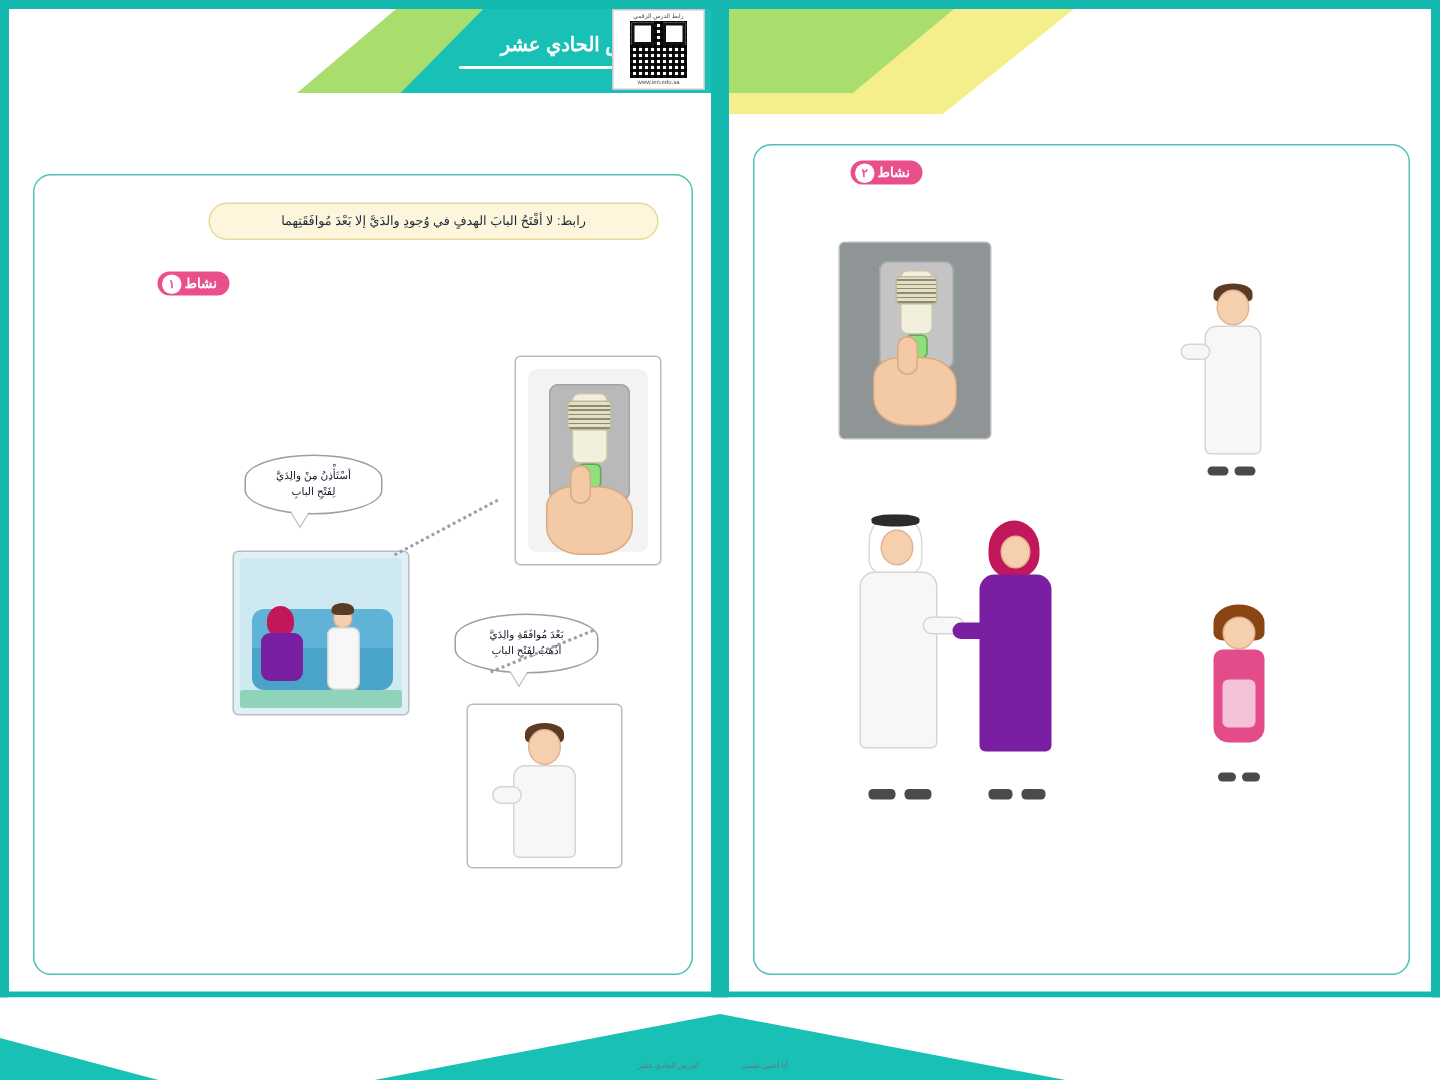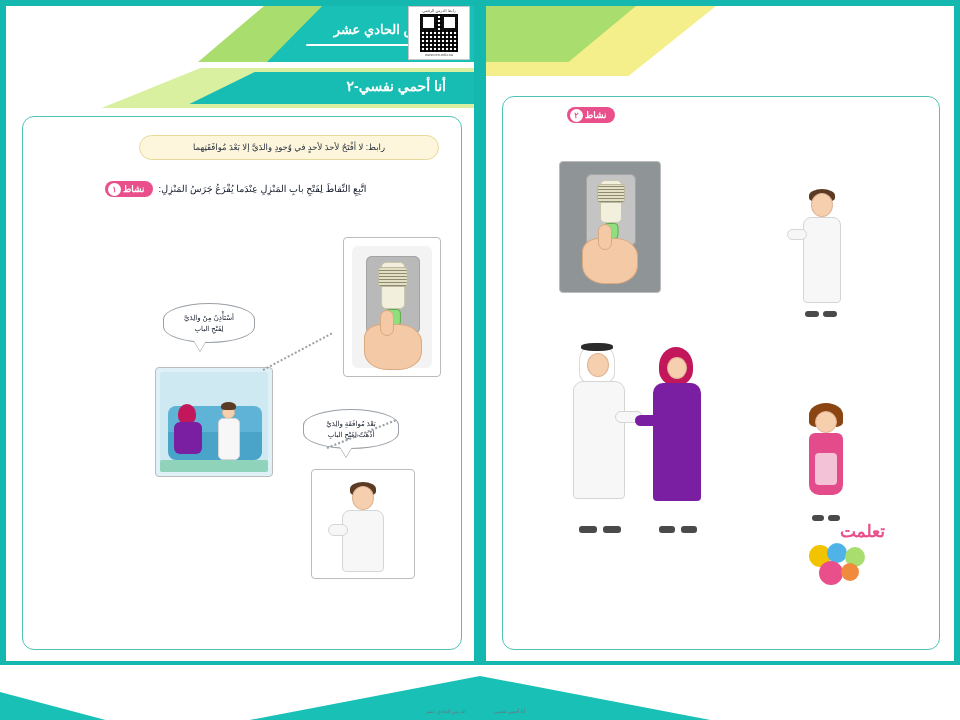--- a/index.html
+++ b/index.html
@@ -432,39 +432,33 @@
     <div class="hdr-deco-2"></div>
     <div class="lesson-title">الدرس الحادي عشر</div>
     <div class="lesson-underline"></div>
 
     <div class="qr-box">
       <div class="qr-caption">رابط الدرس الرقمي</div>
       <div class="qr-code"></div>
       <div class="qr-caption" style="margin-top:1px;">www.ien.edu.sa</div>
     </div>
 
-    <div class="unit-banner-wrap">
-      <div class="unit-banner-bg1"></div>
-      <div class="unit-banner-bg2"></div>
-      <div class="unit-title">أنا أحمي نفسي-٢</div>
-    </div>
 
     <div class="content-card">
 
       <div class="goal-box">
         <span>رابط:</span>
-        <span>لا أفْتَحُ لأحدَ لأحدٍ في وُجودِ والدَيَّ إلا بَعْدَ مُوافَقَتِهما</span>
+        <span>لا أفْتَحُ البابَ الهدفٍ في وُجودِ والدَيَّ إلا بَعْدَ مُوافَقَتِهما</span>
       </div>
 
       <div class="activity-row">
         <div class="activity-badge">
           <span class="num">١</span>
           <span>نشاط</span>
         </div>
-        <div class="activity-text">اتَّبِعِ النِّقاطَ لِفَتْحِ بابِ المَنْزِلِ عِنْدَما يُقْرَعُ جَرَسُ المَنْزِلِ:</div>
       </div>
 
       <div class="photo" style="right:20px; top:120px; width:98px; height:140px; background:#ffffff;">
         <div style="position:absolute;left:8px;top:8px;right:8px;bottom:8px;background:#f3f3f3;border-radius:6px;"></div>
         <div class="doorbell" style="left:22px; top:18px; width:54px; height:78px;">
           <div class="plate" style="top:8%;height:60%;"></div>
           <div class="speaker"></div>
           <div class="btn"></div>
         </div>
 
@@ -576,28 +570,20 @@
 
       <div class="person" style="left:292px; top:300px; width:62px; height:130px;">
         <div class="hair" style="left:14px; top:6px; width:34px; height:24px; background:#8b4513; border-radius:50% 50% 20% 20%;"></div>
         <div class="head" style="left:20px; top:14px; width:22px; height:22px;"></div>
         <div class="dress" style="left:14px; top:36px; width:34px; height:62px; background:#e34b8a; border-radius:6px 6px 10px 10px;"></div>
         <div class="dress" style="left:20px; top:56px; width:22px; height:32px; background:#f4c2d7; border-radius:4px;"></div>
         <div class="shoe" style="left:17px; bottom:6px; width:12px; height:6px;"></div>
         <div class="shoe" style="left:33px; bottom:6px; width:12px; height:6px;"></div>
       </div>
 
-      <div class="learned-logo">
-        <div class="learned-word">تعلمت</div>
-        <div class="blob" style="left:6px;  top:24px; width:22px; height:22px; background:#f2c300;"></div>
-        <div class="blob" style="left:24px; top:22px; width:20px; height:20px; background:#4fb3e8;"></div>
-        <div class="blob" style="left:42px; top:26px; width:20px; height:20px; background:#a9dd6e;"></div>
-        <div class="blob" style="left:16px; top:40px; width:24px; height:24px; background:#e94f8a;"></div>
-        <div class="blob" style="left:38px; top:42px; width:18px; height:18px; background:#f08a3c;"></div>
-      </div>
 
     </div>
 
     <div class="footer-band">
       <div class="footer-shape-c" style="right:auto;left:8%;transform:scaleX(-1);"></div>
       <div class="footer-shape-a"></div>
       <div class="footer-shape-b" style="right:auto;left:0;transform:scaleX(-1);"></div>
       <div class="footer-text l">أنا أحمي نفسي</div>
     </div>
   </div>

